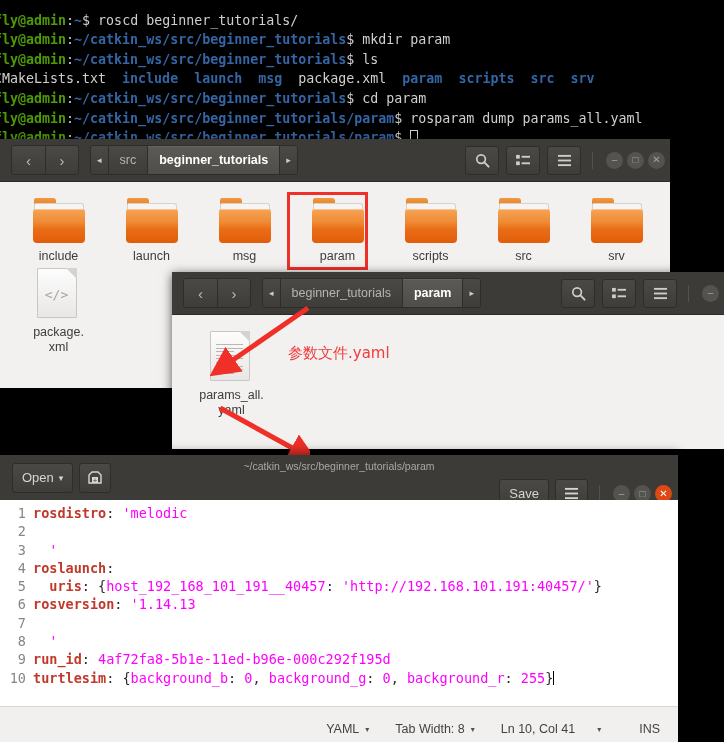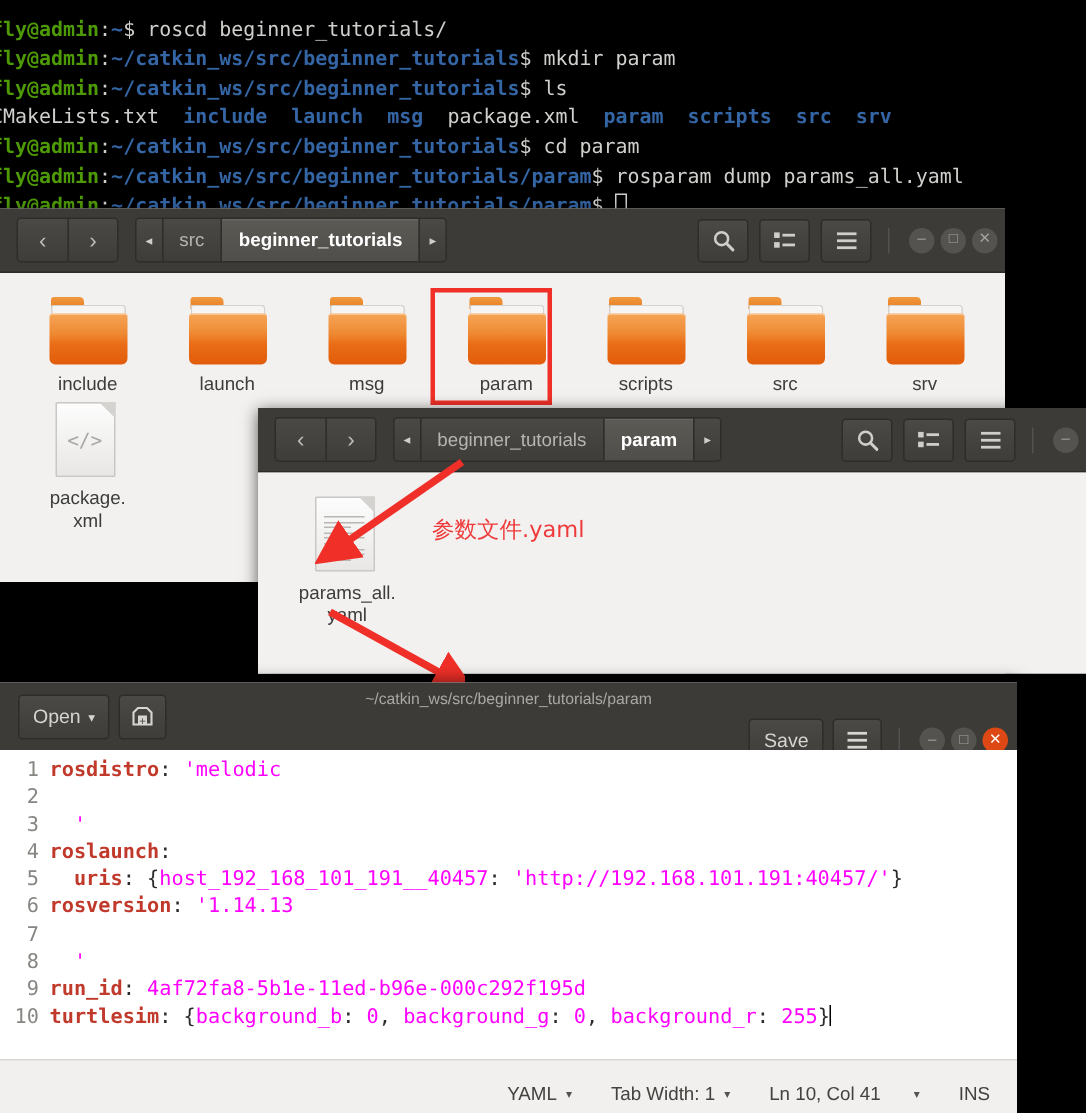--- a/index.html
+++ b/index.html
@@ -194,21 +194,21 @@
   .caret { display:inline-block; width:1px; height:14px; background:#000; vertical-align:-2px; }
 
   .ge-status {
     height: 45px; background: #f2f0ee; border-top: 1px solid #d8d5d1;
     display: flex; align-items: center; justify-content: flex-end;
     padding-right: 18px; gap: 0px;
     font-size: 12.5px; color: #44423f;
   }
   .st-item { display: flex; align-items: center; margin-left: 26px; white-space: nowrap; }
   .st-item .car { margin-left: 6px; font-size: 8px; color: #55534f; }
-  .ge-status .ins { margin-left: 26px; }
+  .ge-status .ins { margin-left: 38px; }
 
   .mask-right-black {
     position: absolute; right: 0; top: 139px; width: 54px; height: 316px; background: #000;
   }
   .mask-left-black {
     position: absolute; left: 0; top: 388px; width: 172px; height: 67px; background: #000;
   }
   .mask-bottom-right {
     position: absolute; right: 0; top: 455px; width: 46px; height: 287px; background: #000;
   }
@@ -452,21 +452,21 @@
     </div>
     <div class="ge-body">
       <div class="code" id="code-lines"><div class="cline"><span class="gut">1</span><span class="k">rosdistro</span><span class="p">: </span><span class="v">'melodic</span></div><div class="cline"><span class="gut">2</span></div><div class="cline"><span class="gut">3</span><span class="v">  '</span></div><div class="cline"><span class="gut">4</span><span class="k">roslaunch</span><span class="p">:</span></div><div class="cline"><span class="gut">5</span><span class="p">  </span><span class="k">uris</span><span class="p">: {</span><span class="v">host_192_168_101_191__40457</span><span class="p">: </span><span class="v">'http://192.168.101.191:40457/'</span><span class="p">}</span></div><div class="cline"><span class="gut">6</span><span class="k">rosversion</span><span class="p">: </span><span class="v">'1.14.13</span></div><div class="cline"><span class="gut">7</span></div><div class="cline"><span class="gut">8</span><span class="v">  '</span></div><div class="cline"><span class="gut">9</span><span class="k">run_id</span><span class="p">: </span><span class="v">4af72fa8-5b1e-11ed-b96e-000c292f195d</span></div><div class="cline"><span class="gut">10</span><span class="k">turtlesim</span><span class="p">: {</span><span class="v">background_b</span><span class="p">: </span><span class="v">0</span><span class="p">, </span><span class="v">background_g</span><span class="p">: </span><span class="v">0</span><span class="p">, </span><span class="v">background_r</span><span class="p">: </span><span class="v">255</span><span class="p">}</span><span class="caret"></span></div></div>
     </div>
     <div class="ge-status">
       <div class="st-item">
         <span>YAML</span>
         <span class="car">▾</span>
       </div>
       <div class="st-item">
-        <span>Tab Width: 1</span>
+        <span>Tab Width: 8</span>
         <span class="car">▾</span>
       </div>
       <div class="st-item">
         <span>Ln 10, Col 41</span>
         <span class="car" style="margin-left:22px;">▾</span>
       </div>
       <div class="ins">INS</div>
     </div>
   </div>
 

